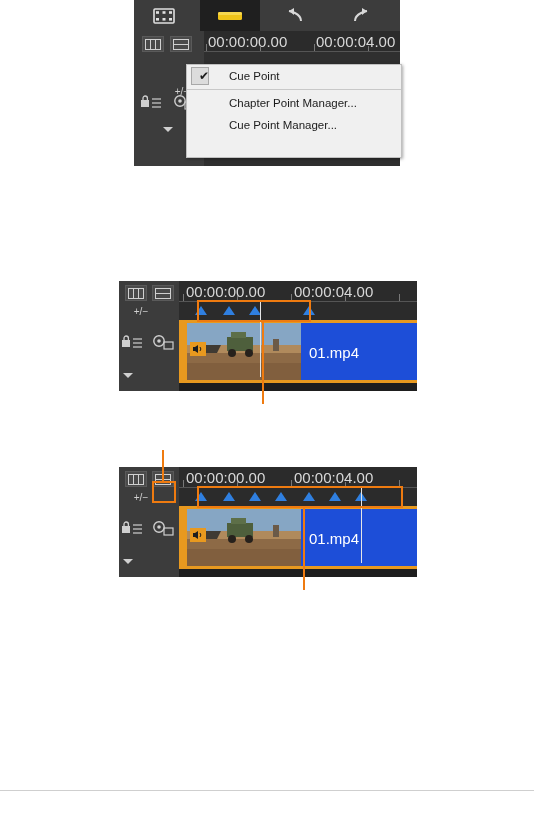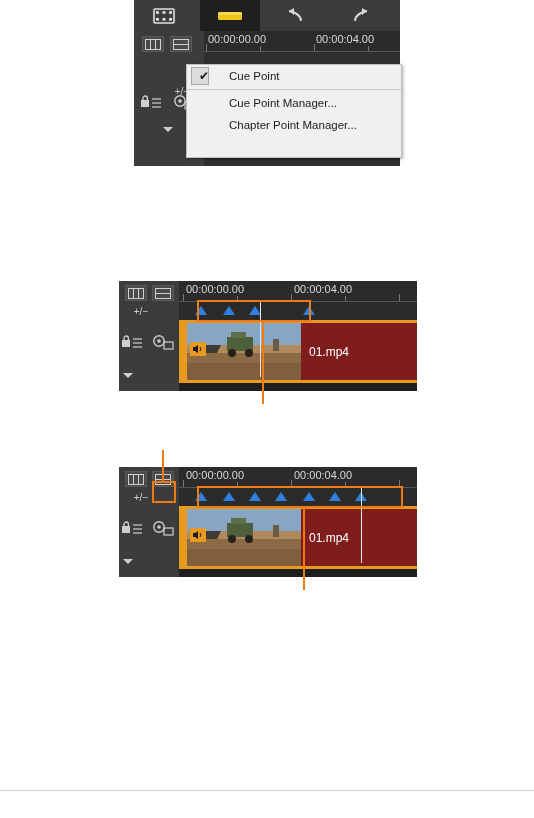--- a/index.html
+++ b/index.html
@@ -28,21 +28,21 @@
     position: absolute;
     background: #2b2b2b;
     border-bottom: 1px solid #555;
     box-sizing: border-box;
     overflow: hidden;
   }
   .ruler .tick-label {
     position: absolute;
     top: 2px;
     color: #d8d8d8;
-    font-size: 11px;
+    font-size: 15px;
     font-family: "Liberation Sans", sans-serif;
     white-space: nowrap;
   }
   .ruler .tick {
     position: absolute;
     bottom: 0;
     width: 1px;
     background: #787878;
   }
 
@@ -167,23 +167,23 @@
     position: absolute;
     background: #1e1e1e;
   }
   .clip-video {
     position: absolute;
     background: linear-gradient(180deg,#5b7fa6 0%, #7e6346 45%, #9a6a44 70%, #5a4436 100%);
     overflow: hidden;
   }
   .clip-green {
     position: absolute;
-    background: #7f1d1d;
+    background: #1d4ed8;
     color: #ffffff;
-    font-size: 12px;
+    font-size: 15px;
   }
   .clip-green .lbl {
     position: absolute;
     left: 8px;
     top: 50%;
     transform: translateY(-50%);
   }
   .orangebar {
     position: absolute;
     background: #e8991f;
@@ -313,25 +313,25 @@
 
   <div class="menu">
     <div class="mi checked">
       <span class="check-box"></span>
       <span class="check">✔</span>
       <span>Cue Point</span>
     </div>
     <div class="sep"></div>
     <div class="mi">
       <span class="check"></span>
-      <span>Cue Point Manager...</span>
+      <span>Chapter Point Manager...</span>
     </div>
     <div class="mi">
       <span class="check"></span>
-      <span>Chapter Point Manager...</span>
+      <span>Cue Point Manager...</span>
     </div>
   </div>
 </div>
 
 <div class="fig" id="fig2" style="left:119px; top:281px; width:298px; height:110px;">
 
   <div class="railL" style="height:110px;">
     <div class="icon-btn sq-icon" style="left:6px; top:4px; width:22px; height:16px;">
       <svg width="16" height="11" viewBox="0 0 16 11">
         <rect x="0.5" y="0.5" width="15" height="10" fill="none" stroke="#d0d0d0"></rect>

